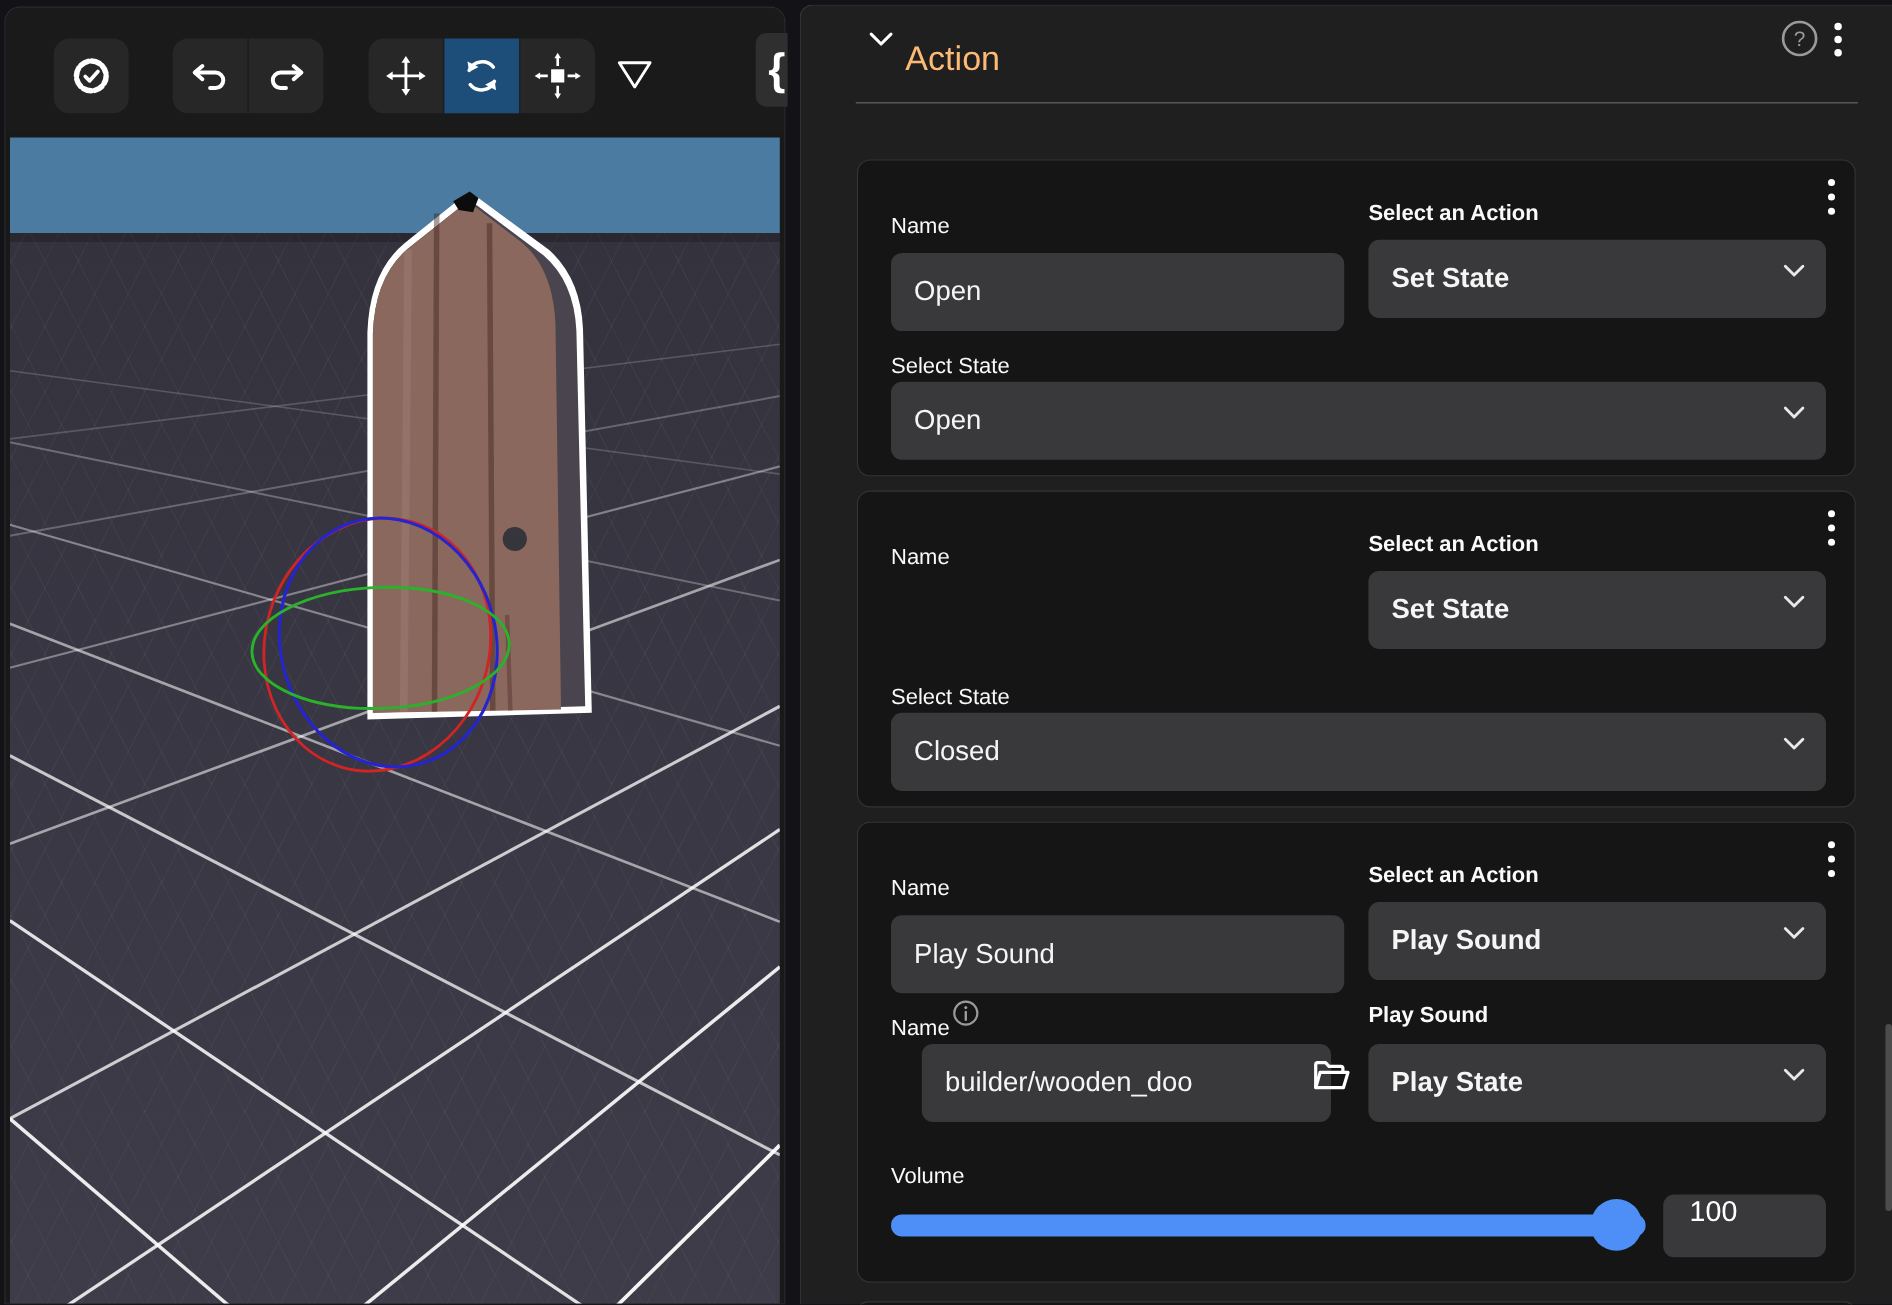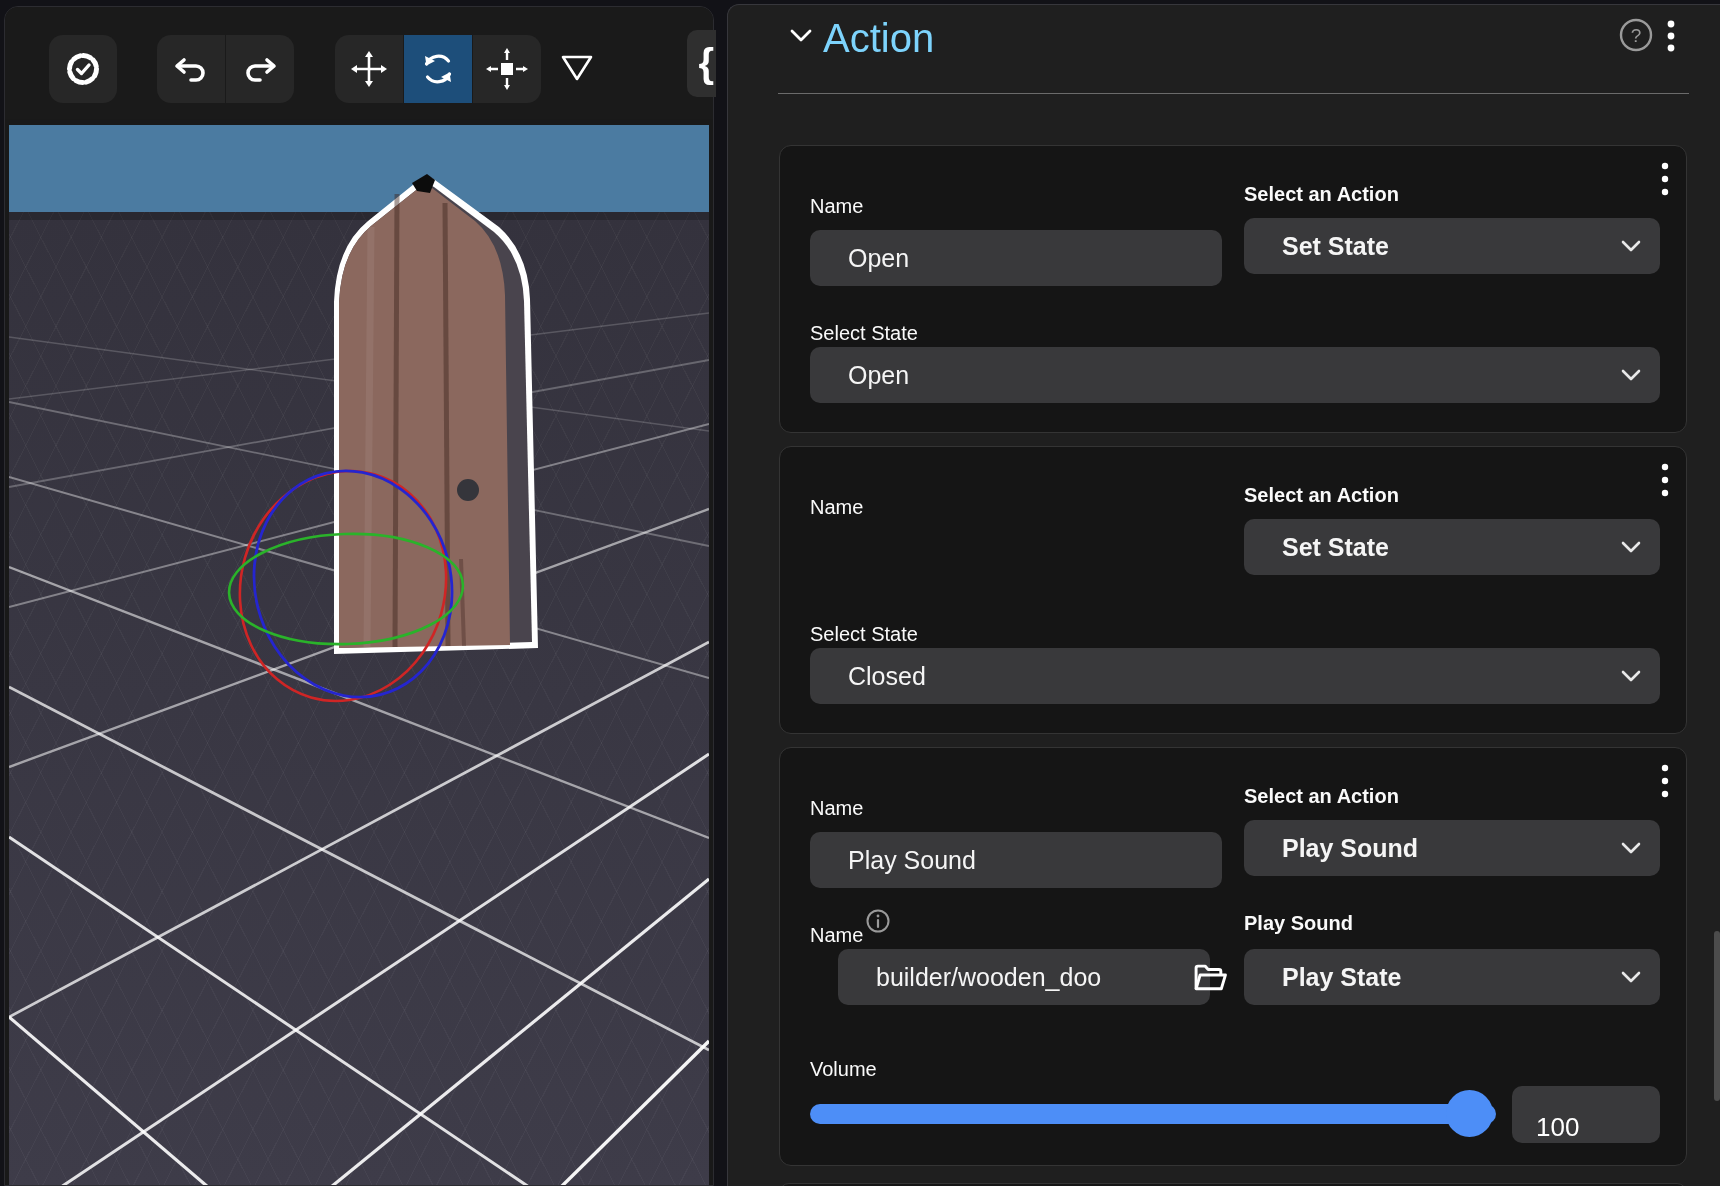--- a/index.html
+++ b/index.html
@@ -37,32 +37,32 @@
   #code-btn { position:absolute; left:687px; top:30px; width:29px; height:67px; background:#2f2f2f;
               border-radius:10px 0 0 10px; overflow:hidden; color:#fff; font-size:40px; font-weight:bold;
               display:flex; align-items:center; justify-content:flex-end; padding-right:2px; }
 
   
   #panel { position:absolute; left:727px; top:4px; width:993px; height:1182px;
            background:#1f1f1f; border-left:1px solid #37373c; border-top:1px solid #37373c;
            border-radius:12px 0 0 0; color:#f2f2f2; }
   #panel-header { position:absolute; left:0; top:0; width:100%; height:90px; }
   #hdr-chevron { position:absolute; left:60px; top:20px; }
-  #hdr-title { position:absolute; left:95px; top:11px; font-size:40px; color:#7dd3fc; }
+  #hdr-title { position:absolute; left:95px; top:31px; font-size:31px; color:#fdba74; }
   #hdr-help { position:absolute; left:888px; top:10px; }
   #hdr-kebab { position:absolute; left:938px; top:12px; }
   #hdr-divider { position:absolute; left:50px; top:88px; width:911px; height:1px; background:#6b6b6b; }
 
   .card { position:absolute; left:51px; width:908px; background:#151515;
           border:1px solid #343434; border-radius:12px; }
   .card .kebab { position:absolute; right:16px; top:14px; }
   .lbl { position:absolute; font-size:20px; color:#fafafa; white-space:nowrap; }
-  .field { position:absolute; height:56px; background:#39393b; border-radius:10px;
+  .field { position:absolute; height:71px; background:#39393b; border-radius:10px;
            display:flex; align-items:center; font-size:25px; color:#f5f5f5;
-           padding-left:38px; white-space:nowrap; overflow:hidden; }
+           padding-left:21px; white-space:nowrap; overflow:hidden; }
   .field .chev { position:absolute; right:18px; top:19px; }
   .colL { left:30px;  width:412px;margin-top:12px; }
   .colR { left:464px; width:416px;font-weight:bold; }
   .full { left:30px;  width:850px; }
   .pathw { left:30px; width:372px;margin-left:28px; }
 
   .row1-lbl { top:37px; }  .row1-field { top:72px; }
   .row2-lbl { top:164px; } .row2-field { top:201px; }
 
   #card1 { top:140px; height:288px; }
@@ -73,21 +73,21 @@
   #folder-btn { position:absolute; left:408px; top:208px; width:44px; height:44px;
                 display:flex; align-items:center; justify-content:center; }
   #info-icon { position:absolute; left:85px; top:160px; }
 
   #vol-lbl { top:298px; }
   #vol-track { position:absolute; left:30px; top:356px; width:686px; height:20px;
                border-radius:10px; background:#4d8ef7; }
   #vol-thumb { position:absolute; left:666px; top:342px; width:47px; height:47px;
                border-radius:50%; background:#4d8ef7; }
   #vol-box { position:absolute; left:732px; top:338px; width:148px; height:57px;
-             background:#39393b; border-radius:10px; display:flex; align-items:flex-end;
+             background:#39393b; border-radius:10px; display:flex; align-items:flex-start;
              padding-left:24px; font-size:26px; color:#fff; }
 
   #panel-scrollbar { position:absolute; left:986px; top:926px; width:6px; height:170px;
                      background:#4c4c4c; border-radius:3px; }
 </style>
 </head>
 <body>
 
 <div id="stage">
 

